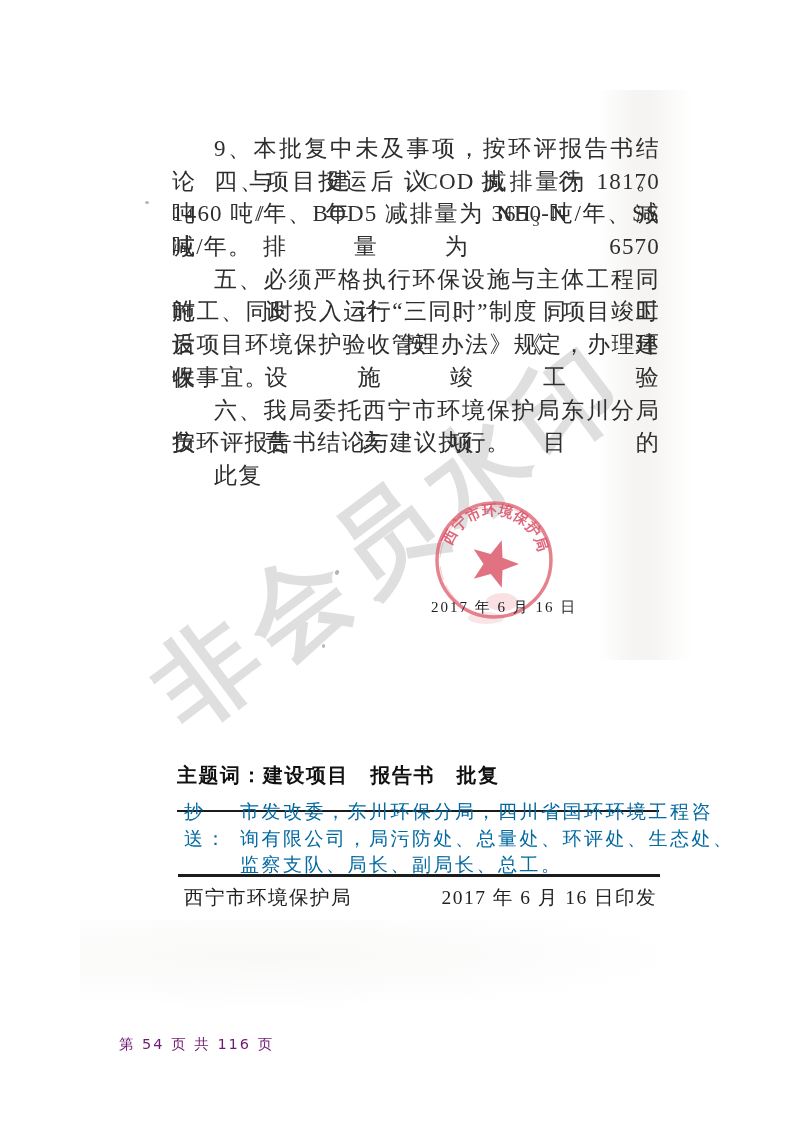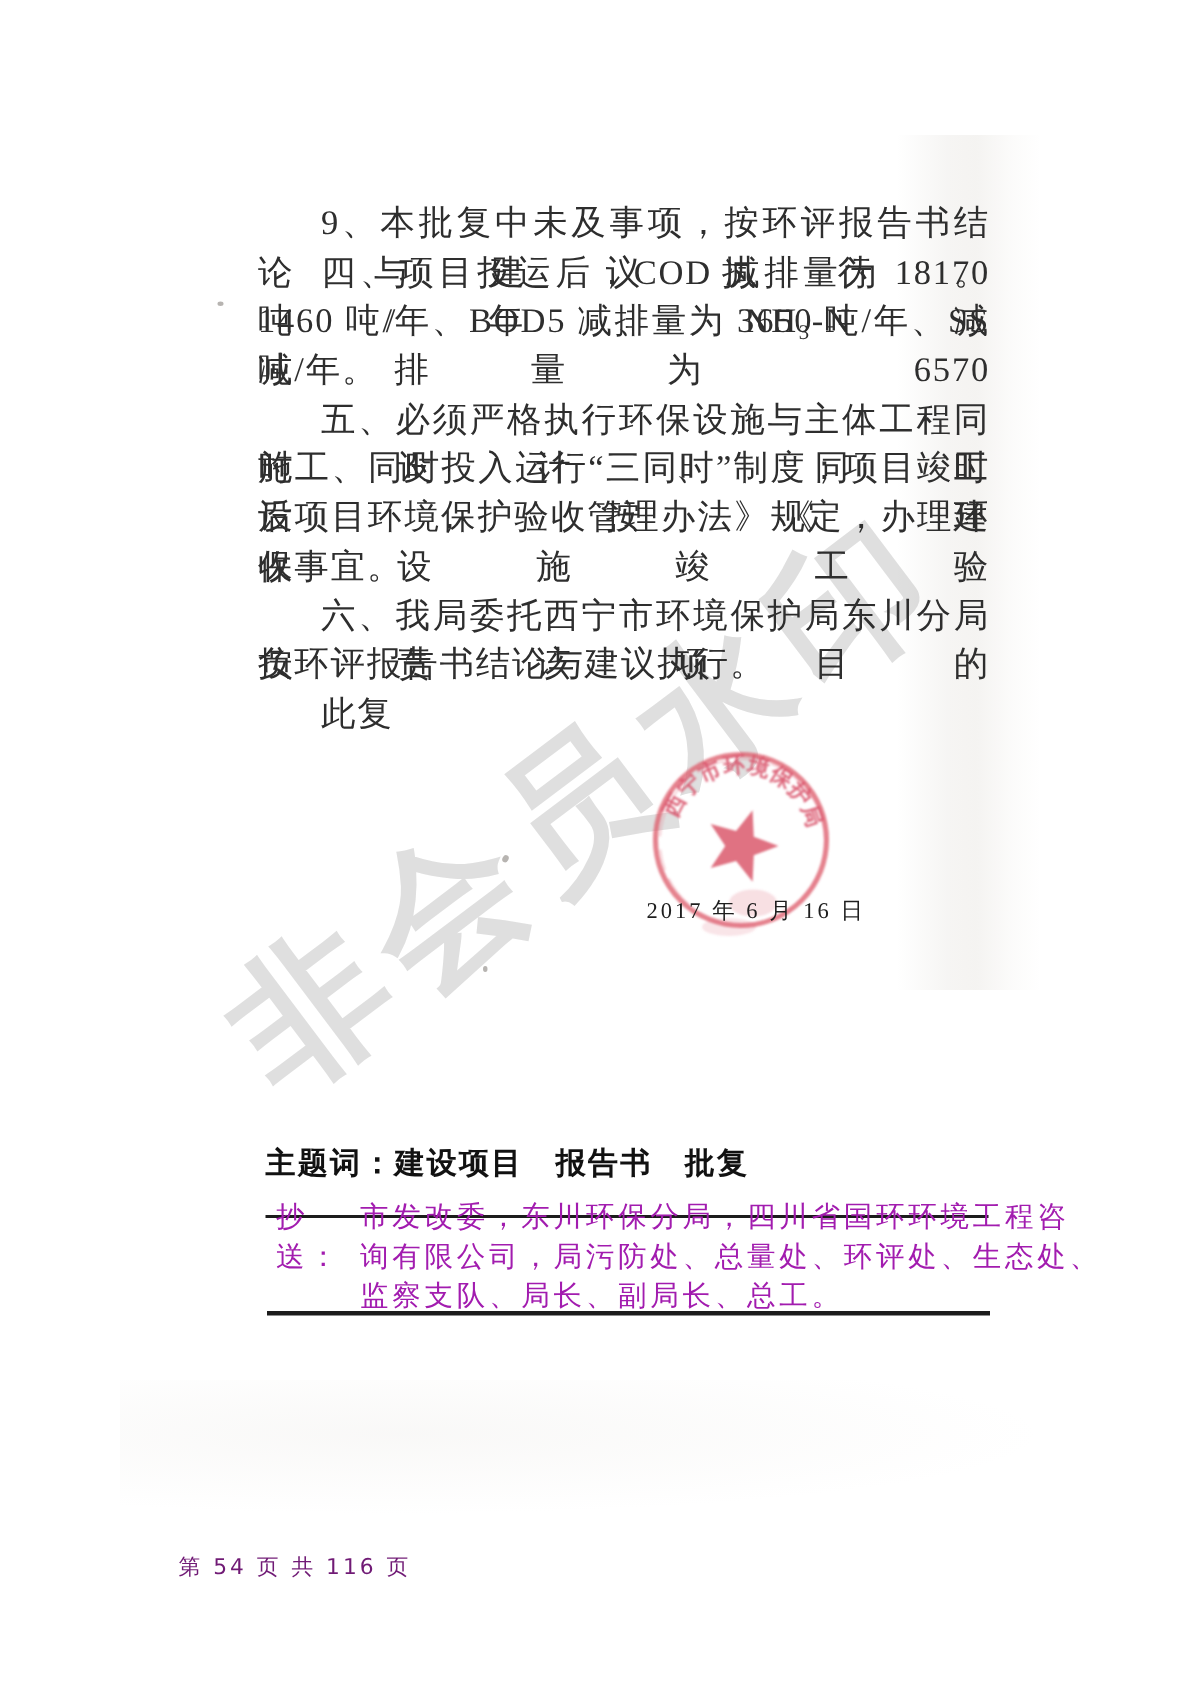--- a/index.html
+++ b/index.html
@@ -64,21 +64,21 @@
 
   
   .keywords-row {
     position: absolute; left: 177px; top: 762px; width: 482px; z-index: 3;
     font-size: 20px; font-weight: bold; color: #111;
     letter-spacing: 1.5px; padding-bottom: 21px;
     border-bottom: 2.5px solid #1c1c1c; white-space: nowrap;
   }
   .cc-block {
     position: absolute; left: 184px; top: 799px; width: 476px; z-index: 3;
-    font-size: 19px; color: #a21caf;
+    font-size: 19px; color: #0369a1;
   }
   .cc-label { float: left; width: 56px; letter-spacing: 3px; line-height: 26.5px; }
   .cc-lines { margin-left: 56px; }
   .cc-line { line-height: 26.5px; letter-spacing: 2.5px; white-space: nowrap; }
   .rule2 {
     position: absolute; left: 178px; top: 874px; width: 482px; height: 2.5px;
     background: #1c1c1c; z-index: 3;
   }
   .footer-row {
     position: absolute; left: 184px; top: 884px; width: 473px; z-index: 3;
@@ -162,16 +162,20 @@
         <div class="cc-line">市发改委，东川环保分局，四川省国环环境工程咨</div>
 
         <div class="cc-line">询有限公司，局污防处、总量处、环评处、生态处、</div>
 
         <div class="cc-line">监察支队、局长、副局长、总工。</div>
       </div>
   </div>
 
   <div class="rule2"></div>
 
+  <div class="footer-row">
+    <span>西宁市环境保护局</span>
+    <span>2017 年 6 月 16 日印发</span>
+  </div>
 
   <div class="page-number">第 54 页 共 116 页</div>
 
 </div>
 
 </body></html>

